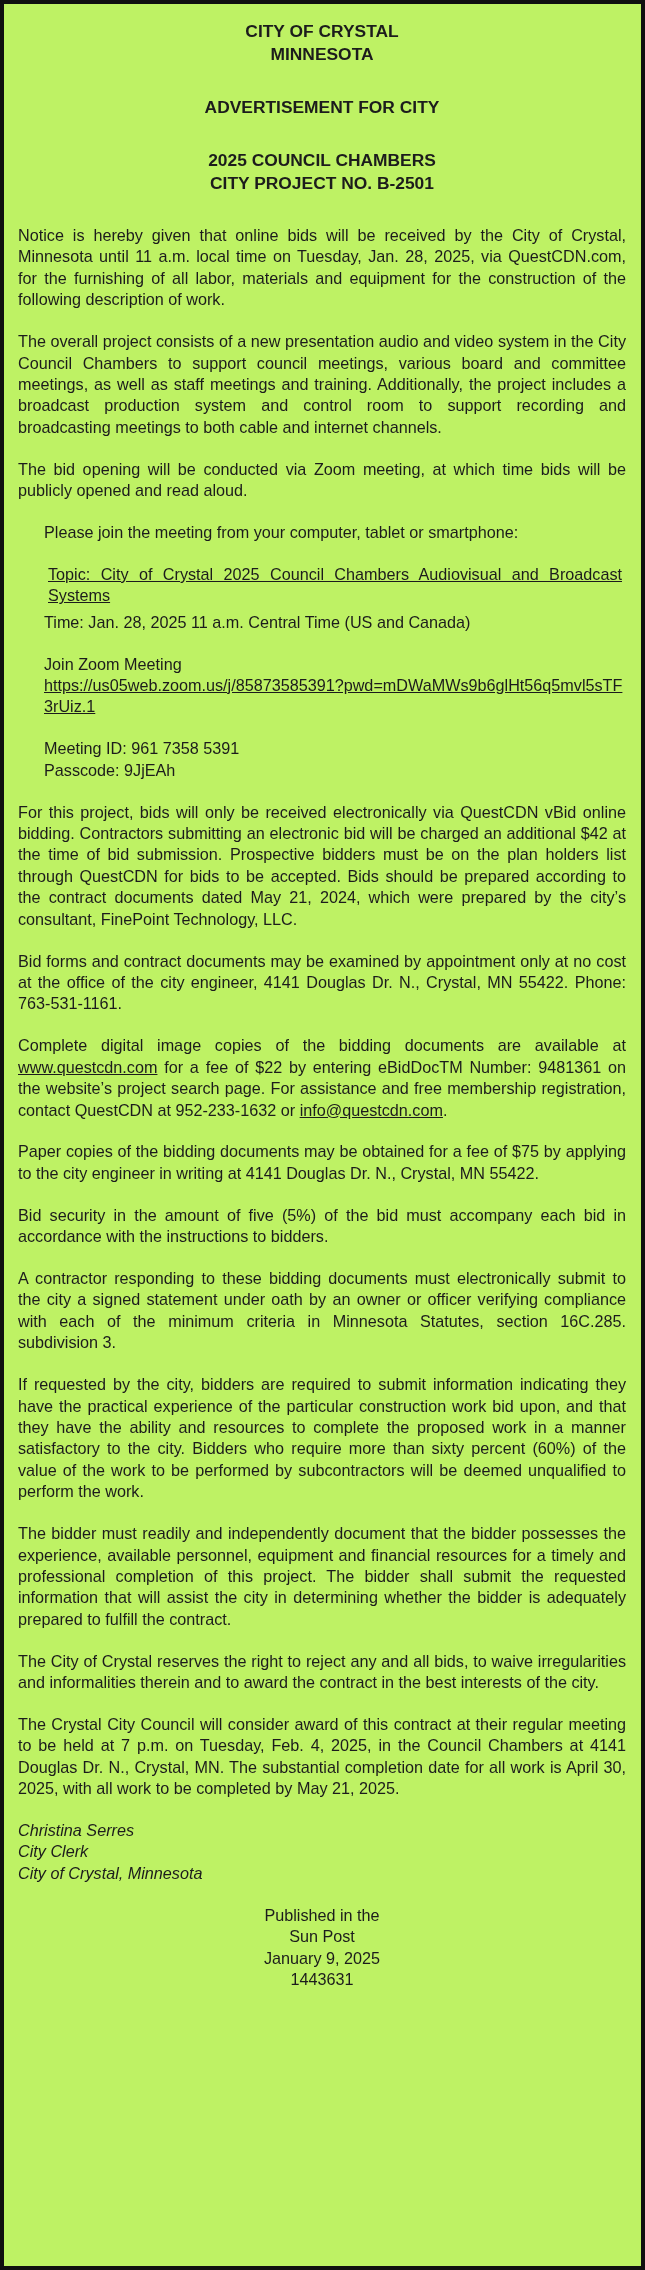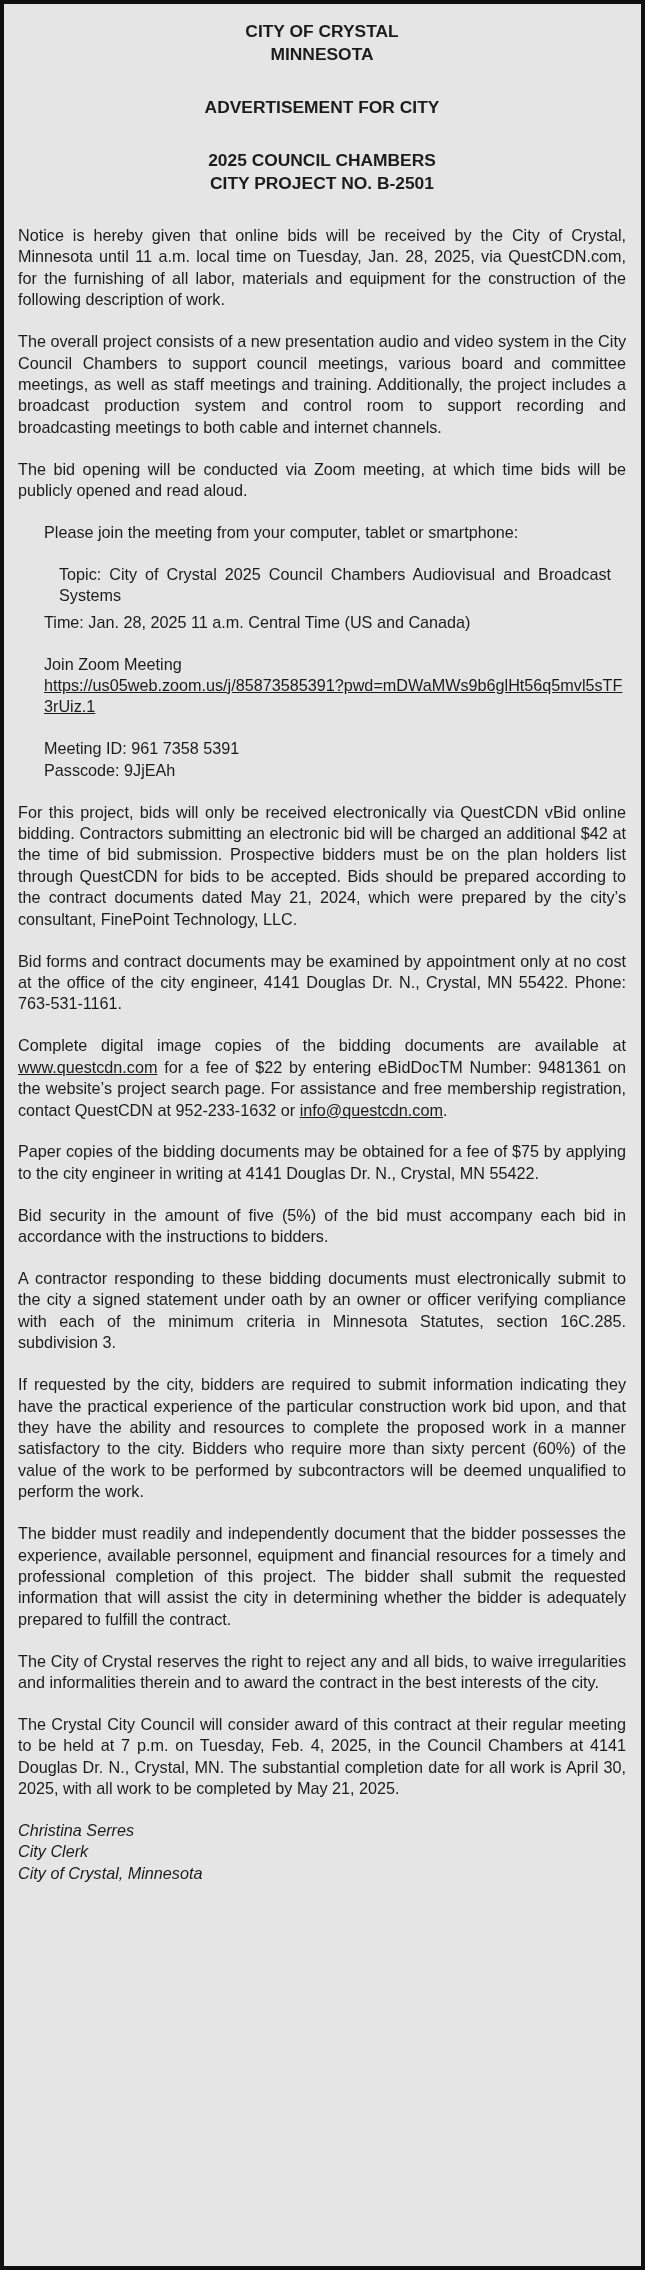--- a/index.html
+++ b/index.html
@@ -5,41 +5,41 @@
   html, body {
     margin: 0;
     padding: 0;
     background: #ffffff;
   }
   .doc {
     box-sizing: border-box;
     width: 645px;
     height: 2270px;
     border: 4px solid #101010;
-    background: #e5e5e5;
+    background: #bef264;
     color: #1c1c1c;
     font-family: "Liberation Sans", sans-serif;
     font-size: 16.2px;
     line-height: 21.4px;
     padding: 16px 15px 0 14px;
     overflow: hidden;
     text-align: justify;
   }
   .h {
     font-weight: 700;
     text-align: center;
     font-size: 17.4px;
     line-height: 23px;
     margin: 0;
   }
   .gap-after { margin-bottom: 30px; }
   .body-par { margin: 0 0 20.5px; }
   .meeting { padding-left: 26px; }
   .meeting .mp { margin: 0 0 20.5px; }
-  .meeting .tight { margin: 0 15px 5px; }
+  .meeting .tight { margin: 0 4px 5px; text-decoration: underline; }
   .meeting .flush { margin: 0; }
   a.link { color: inherit; text-decoration: underline; cursor: pointer; }
   .break-url { word-break: break-all; }
   .signature { margin: 0 0 20.5px; text-align: left; font-style: italic; }
   .publication { text-align: center; margin: 0; }
 </style>
 </head>
 <body>
 
 <div class="doc">
@@ -80,15 +80,21 @@
     <p class="body-par">The bidder must readily and independently document that the bidder possesses the experience, available personnel, equipment and financial resources for a timely and professional completion of this project. The bidder shall submit the requested information that will assist the city in determining whether the bidder is adequately prepared to fulfill the contract.</p>
     <p class="body-par">The City of Crystal reserves the right to reject any and all bids, to waive irregularities and informalities therein and to award the contract in the best interests of the city.</p>
     <p class="body-par">The Crystal City Council will consider award of this contract at their regular meeting to be held at 7 p.m. on Tuesday, Feb. 4, 2025, in the Council Chambers at 4141 Douglas Dr. N., Crystal, MN. The substantial completion date for all work is April 30, 2025, with all work to be completed by May 21, 2025.</p>
 
     <div class="signature">
       <div>Christina Serres</div>
       <div>City Clerk</div>
       <div>City of Crystal, Minnesota</div>
     </div>
 
+    <div class="publication">
+      <div>Published in the</div>
+      <div>Sun Post</div>
+      <div>January 9, 2025</div>
+      <div>1443631</div>
+    </div>
 
   </main>
 </div>
 
 </body></html>

